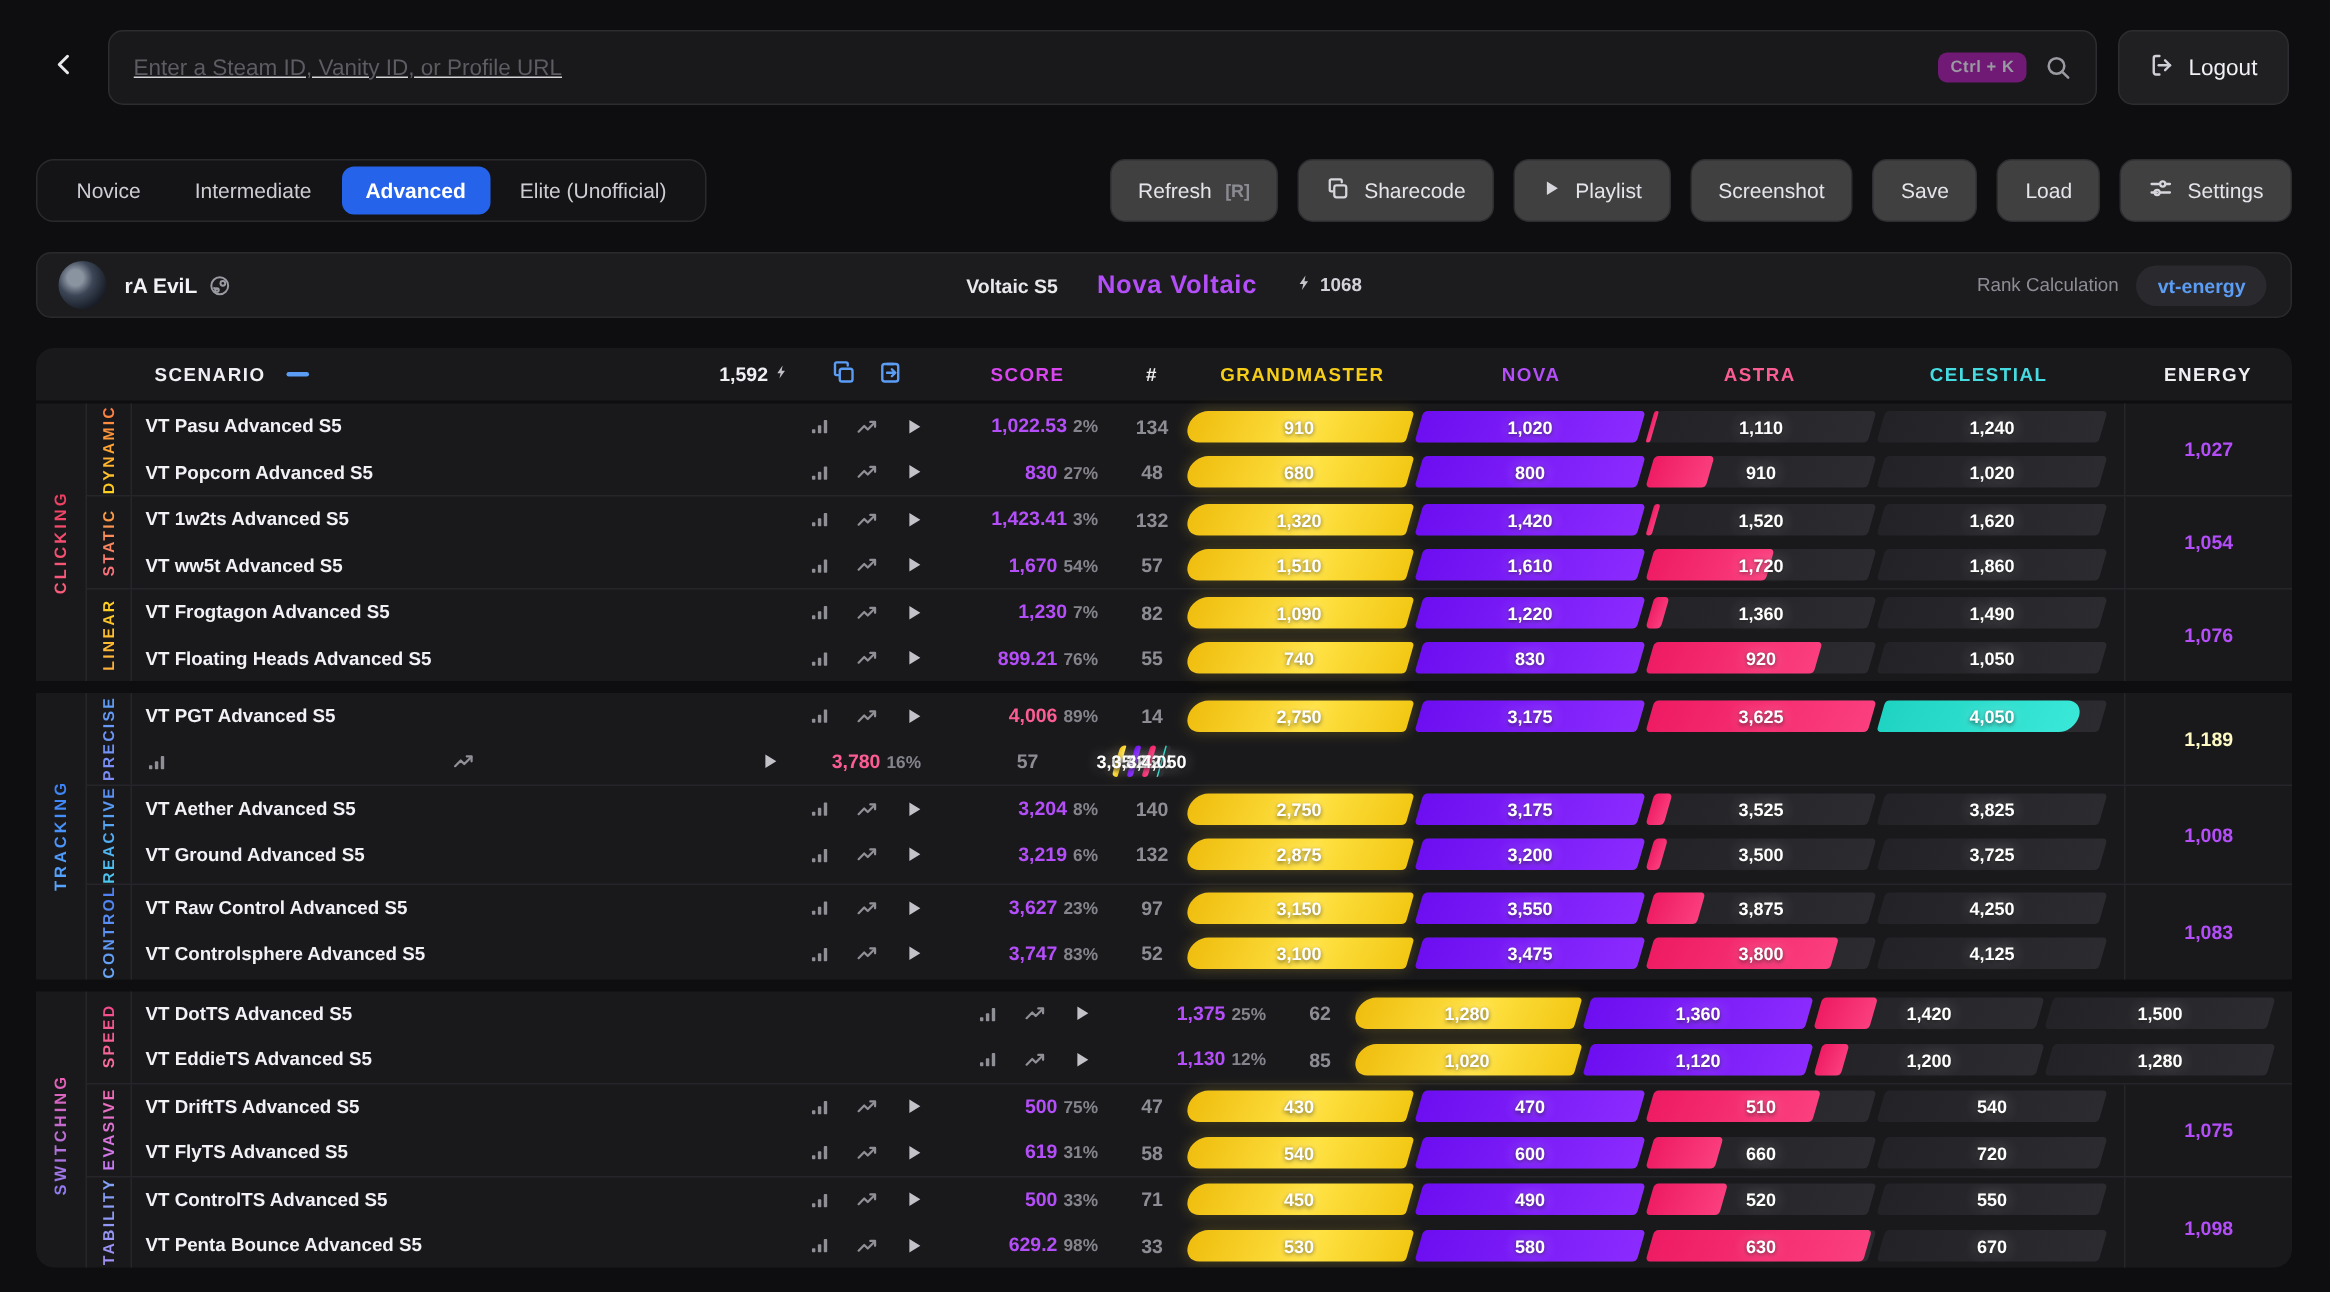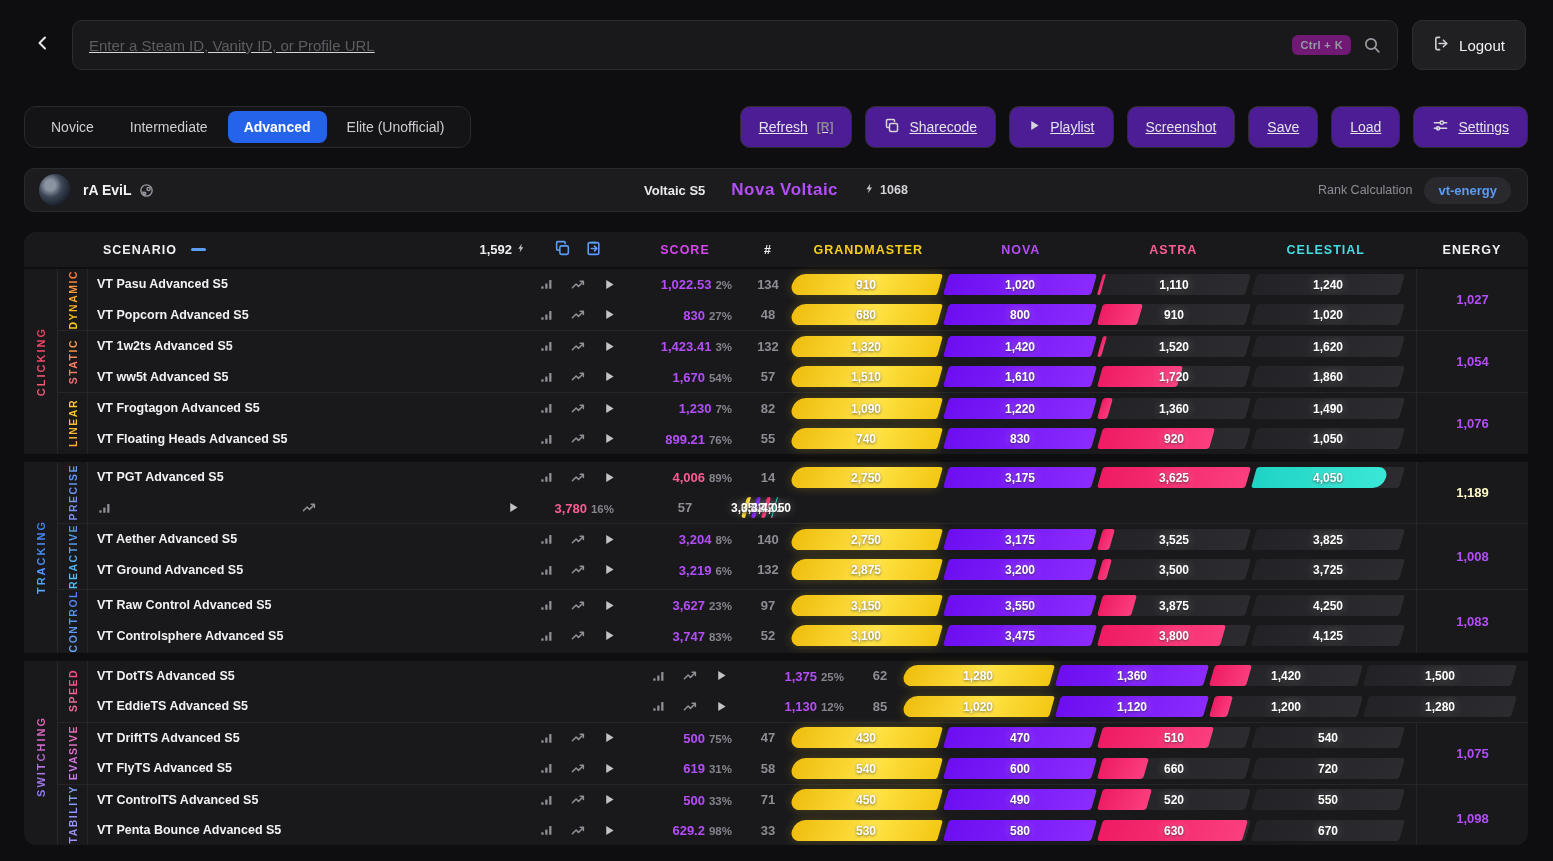--- a/index.html
+++ b/index.html
@@ -26,23 +26,23 @@
   .logout-btn svg { color:#cfcfd6; }
 
   
   .tabs { position:absolute; left:24px; top:106px; height:42px; background:#141416;
     border:1px solid #2a2a2e; border-radius:12px; display:flex; align-items:center;
     padding:0 10px; gap:4px; }
   .tab { padding:8px 16px; font-size:14px; color:#cdcdd4; border-radius:8px; cursor:pointer;
     white-space:nowrap; }
   .tab.active { background:#2563eb; color:#ffffff; font-weight:700; }
   .actions { position:absolute; right:25px; top:106px; height:42px; display:flex; gap:13px; }
-  .act-btn { height:42px; background:#4c1d95; border:1px solid #2e2e32; border-radius:10px;
+  .act-btn { height:42px; background:#404040; border:1px solid #2e2e32; border-radius:10px;
     display:flex; align-items:center; gap:9px; padding:0 18px; font-size:14px;
-    color:#e4e4ea; cursor:pointer; white-space:nowrap;text-decoration:underline; }
+    color:#e4e4ea; cursor:pointer; white-space:nowrap; }
   .act-btn .kbd { color:#8b8b93; font-size:12px; font-weight:700; }
   .act-btn svg { color:#d6d6dc; }
 
   
   .player-bar { position:absolute; left:24px; top:168px; width:1504px; height:44px;
     background:#1c1c1f; border:1px solid #2a2a2e; border-radius:10px;
     display:flex; align-items:center; }
   .avatar { width:32px; height:32px; border-radius:50%; margin-left:14px;
     background:radial-gradient(circle at 35% 35%, #8a93a0 0 18%, #3c4656 40%, #171c26 75%, #0b0d12 100%); }
   .player-name { margin-left:12px; font-size:14px; font-weight:700; color:#f2f2f6;

